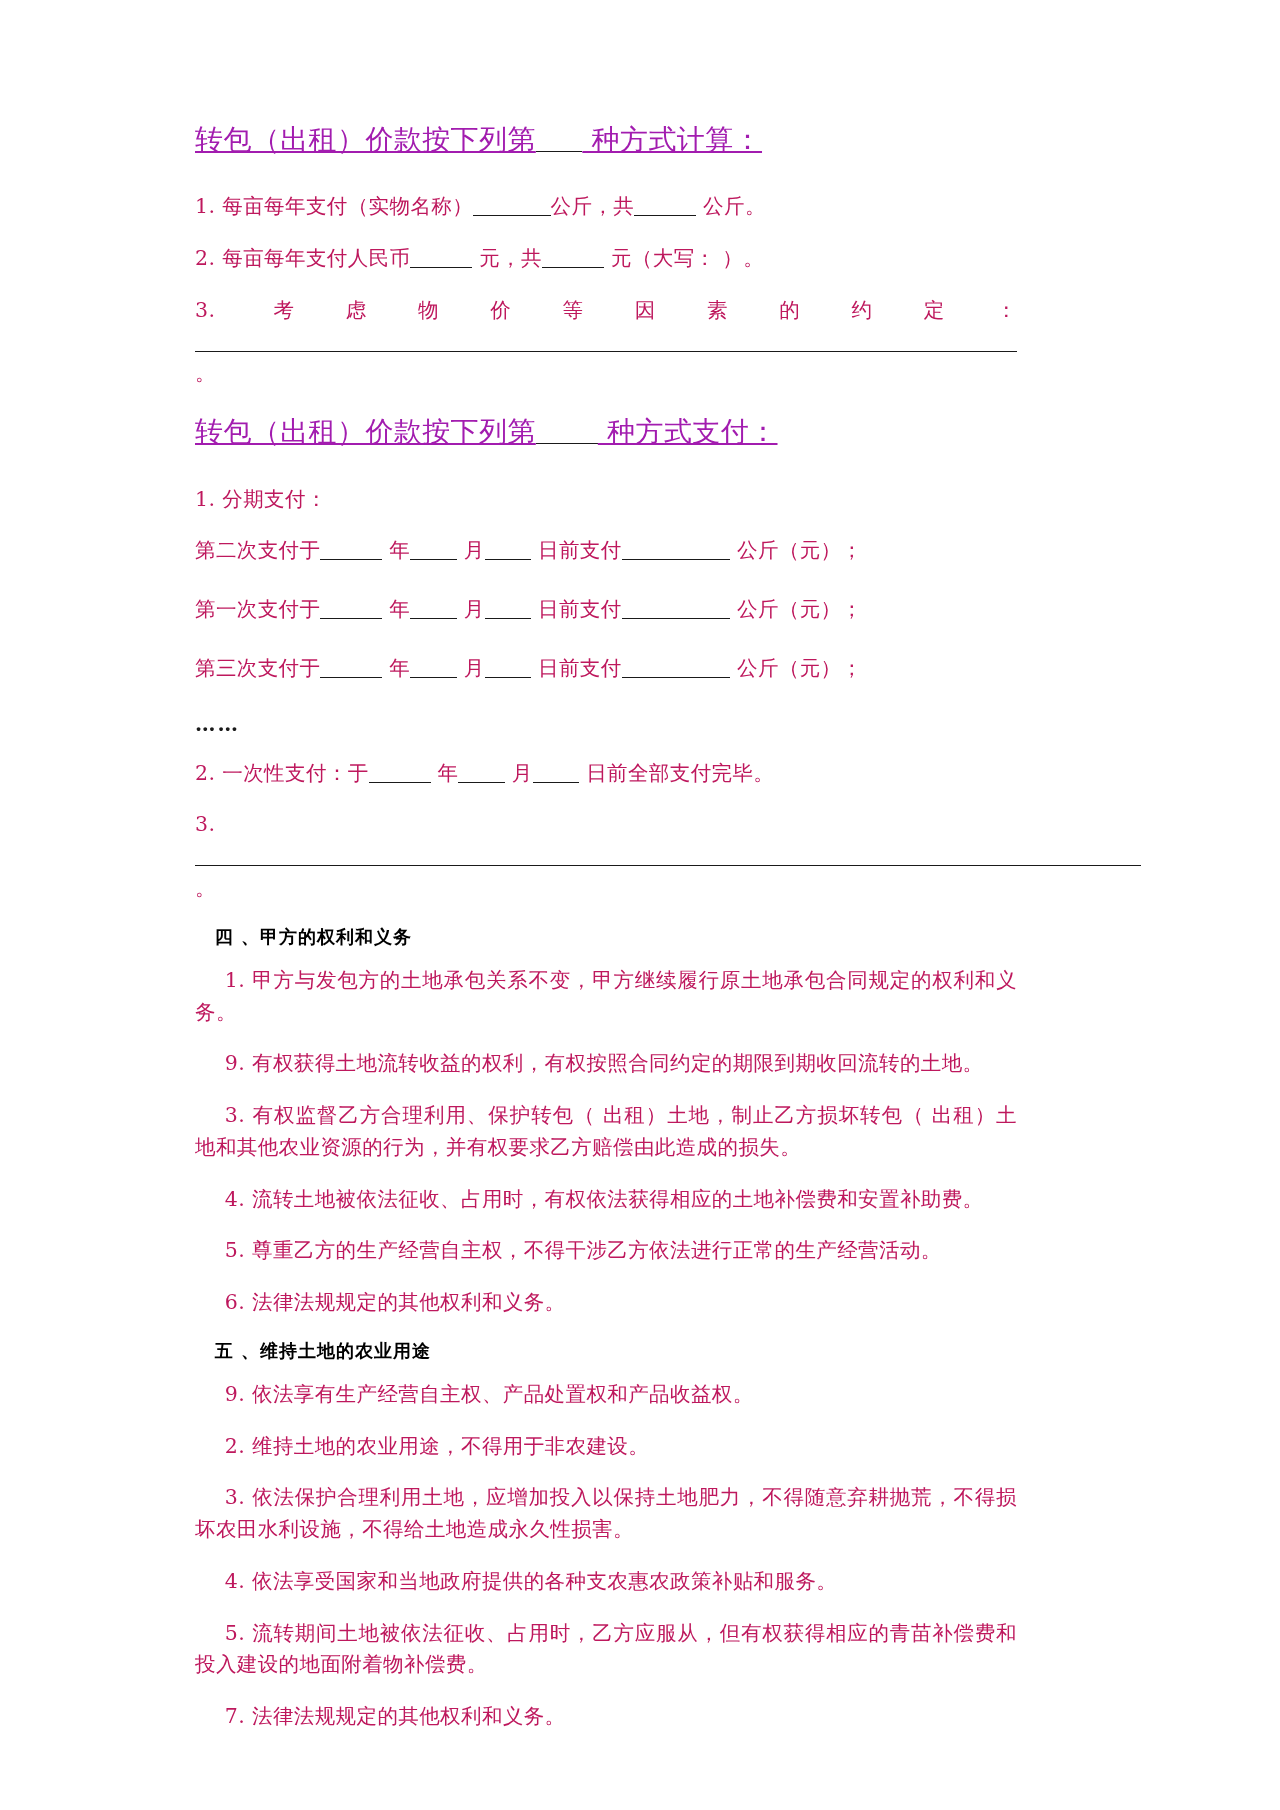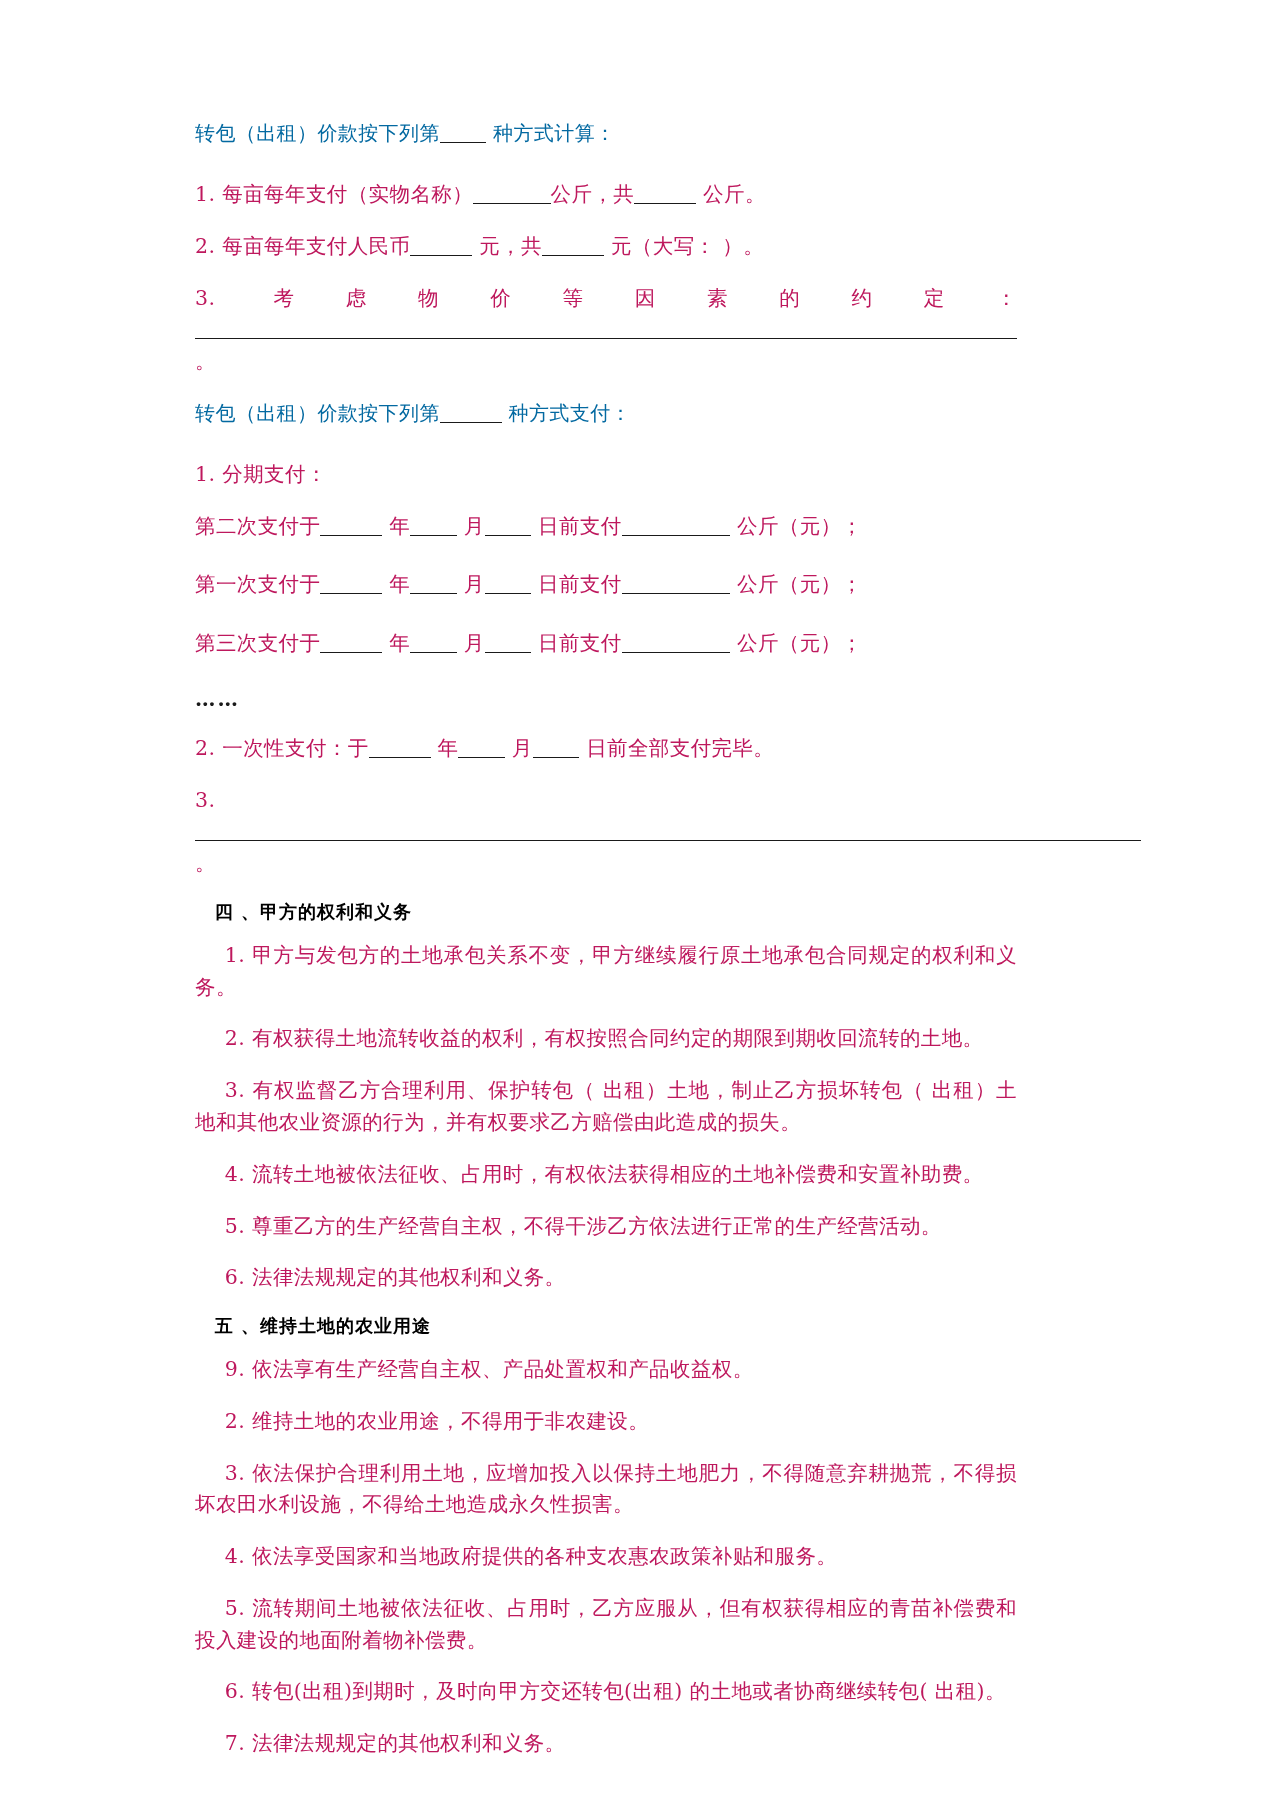--- a/index.html
+++ b/index.html
@@ -23,26 +23,27 @@
     box-sizing: border-box;
     padding: 118px 150px 0 150px;
   }
   .doc-body {
     width: 830px;
     margin: 0 auto 0 45px;
   }
 
   
   .para {
-    font-size: 20px;
+    font-size: 28px;
     line-height: 1.55;
     letter-spacing: 0.4px;
     text-align: justify;
     margin: 0 0 20px 0;
-    color: #0369a1;
+    color: #a21caf;
+    text-decoration: underline;
   }
   .para.hang   { text-indent: 0; }
   .para.loose  { margin-bottom: 30px; }
 
   
   .item {
     font-size: 20.5px;
     line-height: 1.55;
     letter-spacing: 0.4px;
     text-align: justify;
@@ -108,21 +109,21 @@
     <p class="ellipsis-line">……</p>
 
     <p class="item noindent tight">2. 一次性支付：于<span class="blank" style="width: 62px;"></span> 年<span class="blank" style="width: 46.5px;"></span> 月<span class="blank" style="width: 46.5px;"></span> 日前全部支付完毕。</p>
 
     <p class="item noindent tight">3. <span class="blank" style="width: 945.5px;"></span>。</p>
 
     <h2 class="heading">四 、甲方的权利和义务</h2>
 
     <p class="item">1. 甲方与发包方的土地承包关系不变，甲方继续履行原土地承包合同规定的权利和义务。</p>
 
-    <p class="item">2. 有权获得土地流转收益的权利，有权按照合同约定的期限到期收回流转的土地。</p>
+    <p class="item">9. 有权获得土地流转收益的权利，有权按照合同约定的期限到期收回流转的土地。</p>
 
     <p class="item">3. 有权监督乙方合理利用、保护转包（ 出租）土地，制止乙方损坏转包（ 出租）土地和其他农业资源的行为，并有权要求乙方赔偿由此造成的损失。</p>
 
     <p class="item tight">4. 流转土地被依法征收、占用时，有权依法获得相应的土地补偿费和安置补助费。</p>
 
     <p class="item">5. 尊重乙方的生产经营自主权，不得干涉乙方依法进行正常的生产经营活动。</p>
 
     <p class="item tight">6. 法律法规规定的其他权利和义务。</p>
 
     <h2 class="heading">五 、维持土地的农业用途</h2>
@@ -130,18 +131,17 @@
     <p class="item tight">9. 依法享有生产经营自主权、产品处置权和产品收益权。</p>
 
     <p class="item tight">2. 维持土地的农业用途，不得用于非农建设。</p>
 
     <p class="item">3. 依法保护合理利用土地，应增加投入以保持土地肥力，不得随意弃耕抛荒，不得损坏农田水利设施，不得给土地造成永久性损害。</p>
 
     <p class="item">4. 依法享受国家和当地政府提供的各种支农惠农政策补贴和服务。</p>
 
     <p class="item">5. 流转期间土地被依法征收、占用时，乙方应服从，但有权获得相应的青苗补偿费和投入建设的地面附着物补偿费。</p>
 
-    <p class="item">6. 转包(出租)到期时，及时向甲方交还转包(出租) 的土地或者协商继续转包( 出租)。</p>
 
     <p class="item">7. 法律法规规定的其他权利和义务。</p>
 
   </div>
 </div>
 
 </body></html>

